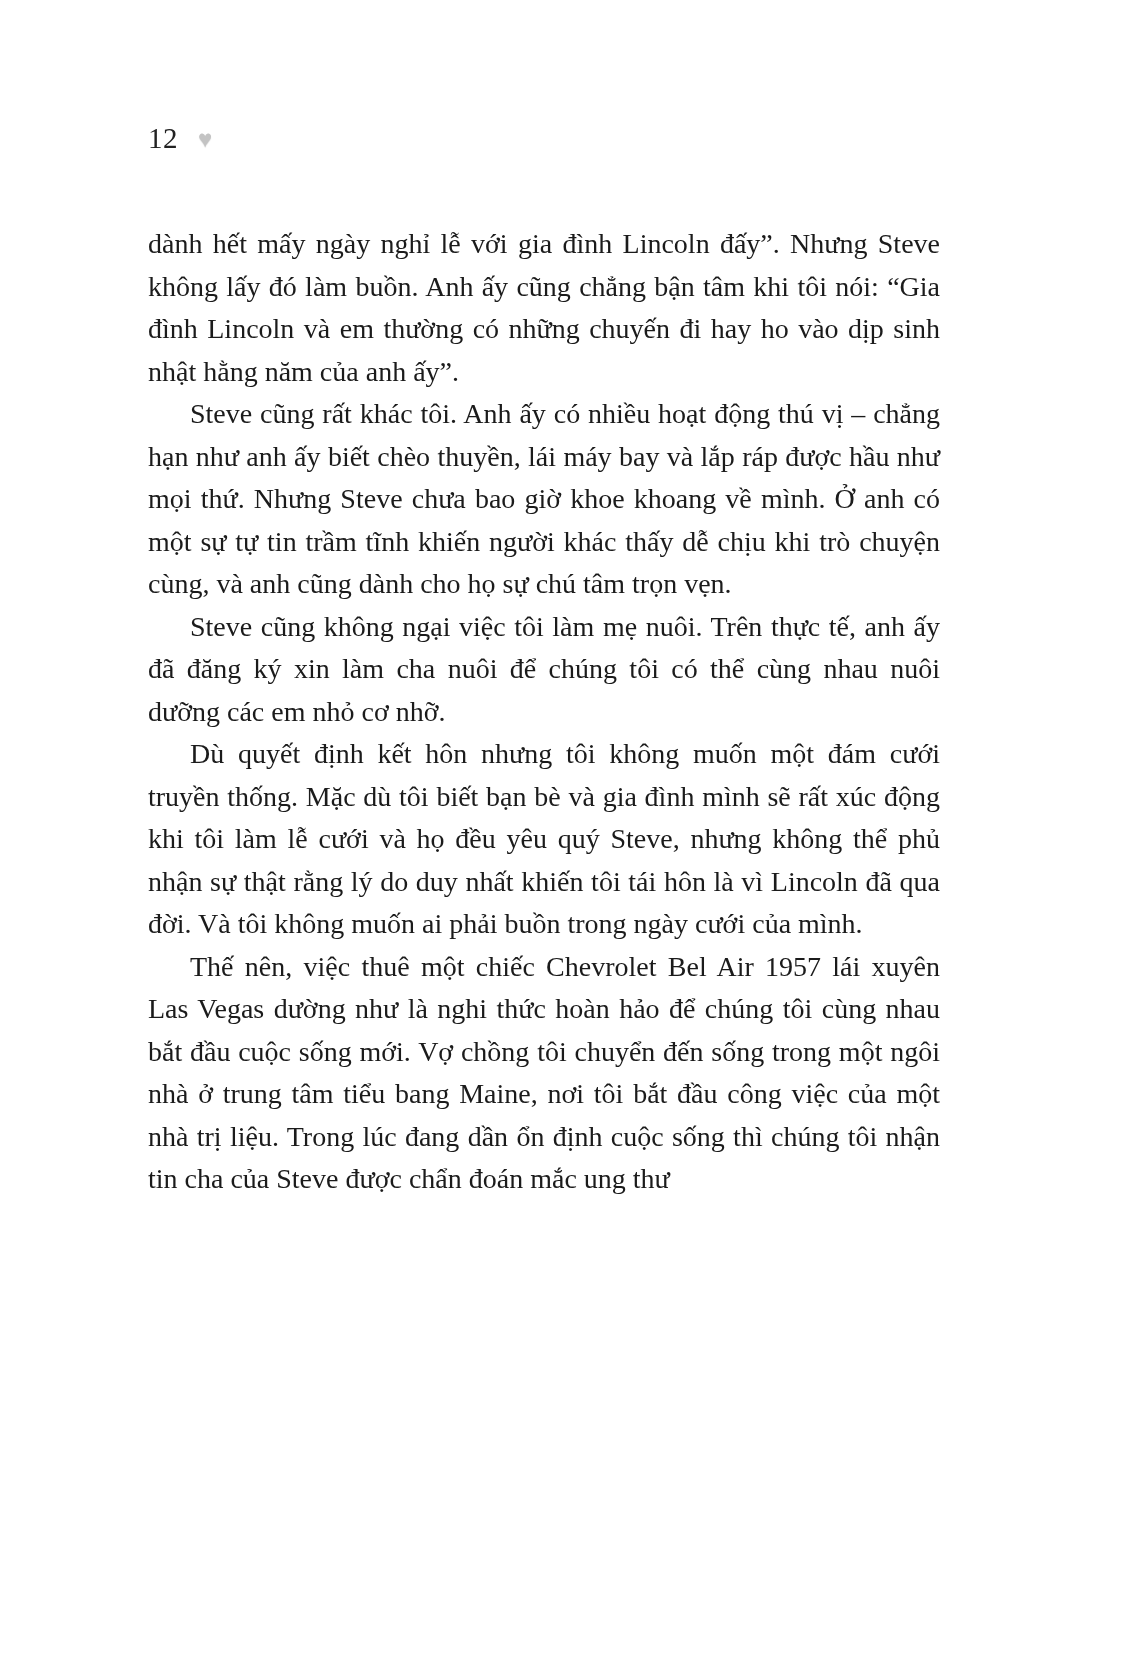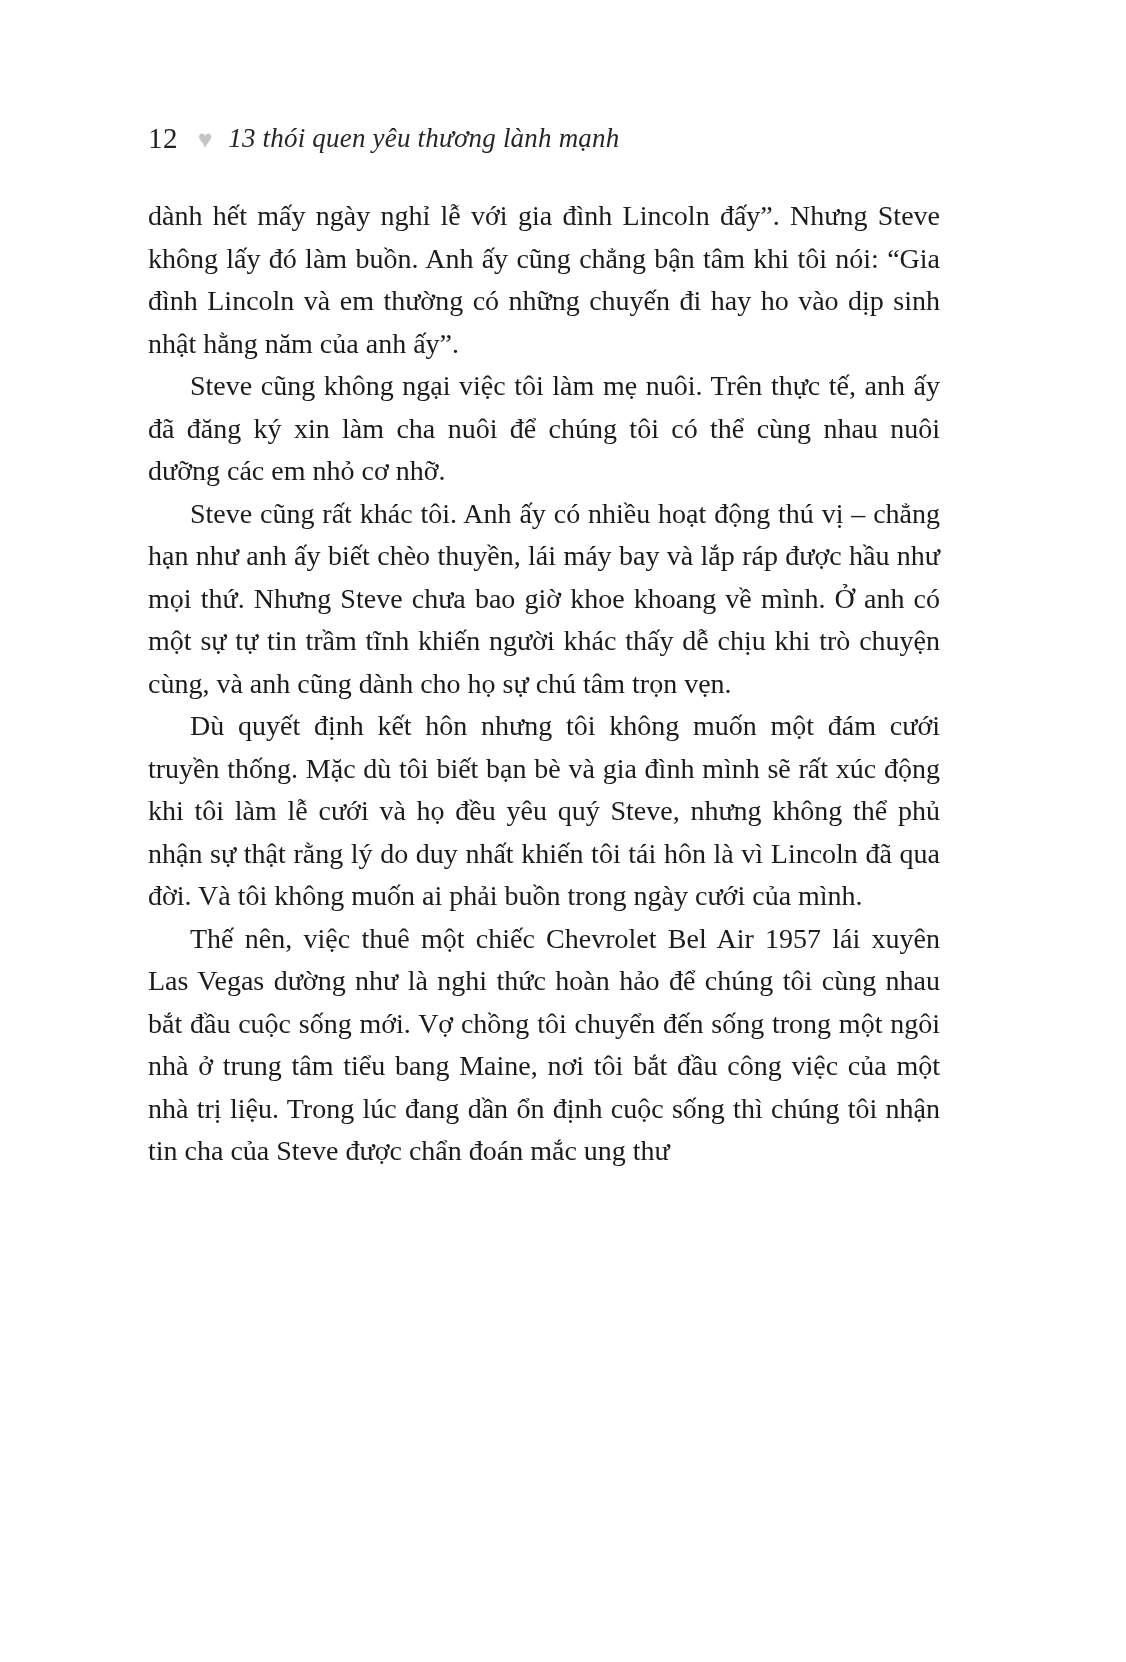--- a/index.html
+++ b/index.html
@@ -36,21 +36,21 @@
     text-shadow: 0 1px 1px rgba(0,0,0,0.15);
     line-height: 1;
   }
   .header-title {
     font-style: italic;
     font-size: 27px;
     color: #262626;
     letter-spacing: 0.2px;
   }
   .page-body {
-    margin-top: 40px;
+    margin-top: 68px;
     font-size: 28px;
     line-height: 42.5px;
     text-align: justify;
     color: #1b1b1b;
   }
   .para {
     margin: 0;
     padding: 0;
   }
   .para.indent {
@@ -58,24 +58,23 @@
   }
 </style>
 </head>
 <body>
 
 <div class="page">
 
   <header class="page-header">
     <span class="page-number">12</span>
     <span class="heart">♥</span>
-    <span class="header-title">13 thói quen yêu thương lành mạnh</span>
   </header>
 
   <main class="page-body">
     <p class="para">dành hết mấy ngày nghỉ lễ với gia đình Lincoln đấy”. Nhưng Steve không lấy đó làm buồn. Anh ấy cũng chẳng bận tâm khi tôi nói: “Gia đình Lincoln và em thường có những chuyến đi hay ho vào dịp sinh nhật hằng năm của anh ấy”.</p>
+    <p class="para indent">Steve cũng rất khác tôi. Anh ấy có nhiều hoạt động thú vị – chẳng hạn như anh ấy biết chèo thuyền, lái máy bay và lắp ráp được hầu như mọi thứ. Nhưng Steve chưa bao giờ khoe khoang về mình. Ở anh có một sự tự tin trầm tĩnh khiến người khác thấy dễ chịu khi trò chuyện cùng, và anh cũng dành cho họ sự chú tâm trọn vẹn.</p>
     <p class="para indent">Steve cũng không ngại việc tôi làm mẹ nuôi. Trên thực tế, anh ấy đã đăng ký xin làm cha nuôi để chúng tôi có thể cùng nhau nuôi dưỡng các em nhỏ cơ nhỡ.</p>
-    <p class="para indent">Steve cũng rất khác tôi. Anh ấy có nhiều hoạt động thú vị – chẳng hạn như anh ấy biết chèo thuyền, lái máy bay và lắp ráp được hầu như mọi thứ. Nhưng Steve chưa bao giờ khoe khoang về mình. Ở anh có một sự tự tin trầm tĩnh khiến người khác thấy dễ chịu khi trò chuyện cùng, và anh cũng dành cho họ sự chú tâm trọn vẹn.</p>
     <p class="para indent">Dù quyết định kết hôn nhưng tôi không muốn một đám cưới truyền thống. Mặc dù tôi biết bạn bè và gia đình mình sẽ rất xúc động khi tôi làm lễ cưới và họ đều yêu quý Steve, nhưng không thể phủ nhận sự thật rằng lý do duy nhất khiến tôi tái hôn là vì Lincoln đã qua đời. Và tôi không muốn ai phải buồn trong ngày cưới của mình.</p>
     <p class="para indent">Thế nên, việc thuê một chiếc Chevrolet Bel Air 1957 lái xuyên Las Vegas dường như là nghi thức hoàn hảo để chúng tôi cùng nhau bắt đầu cuộc sống mới. Vợ chồng tôi chuyển đến sống trong một ngôi nhà ở trung tâm tiểu bang Maine, nơi tôi bắt đầu công việc của một nhà trị liệu. Trong lúc đang dần ổn định cuộc sống thì chúng tôi nhận tin cha của Steve được chẩn đoán mắc ung thư</p>
   </main>
 
 </div>
 
 </body></html>

